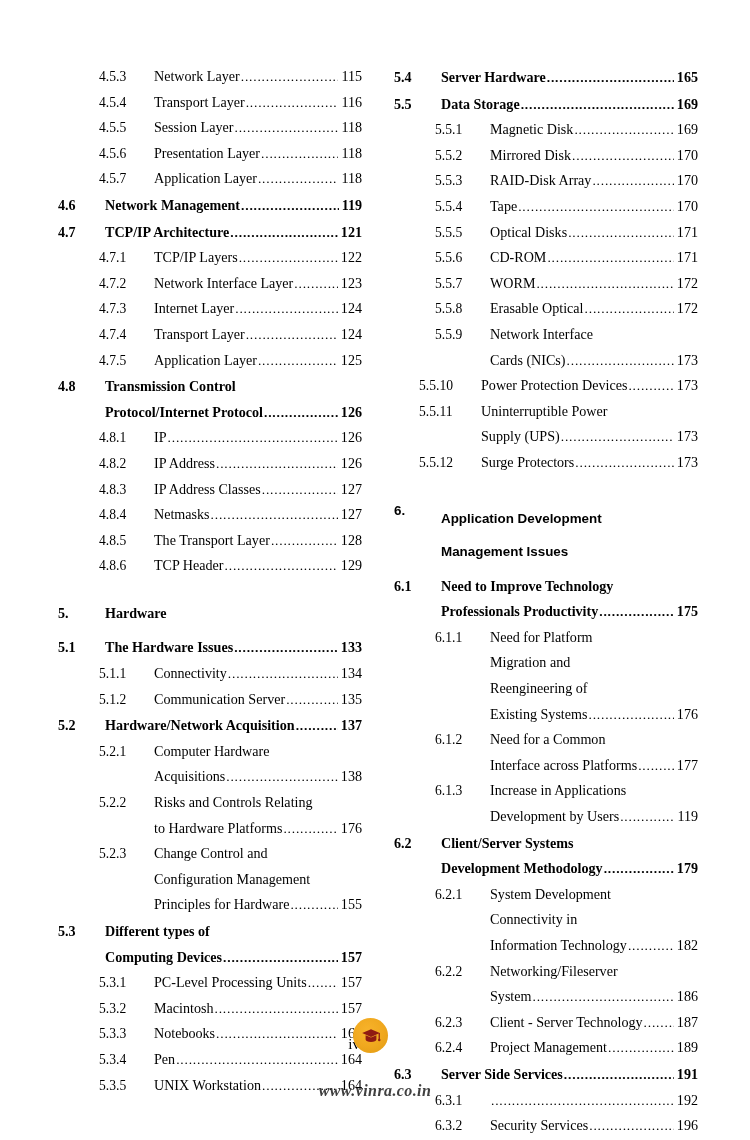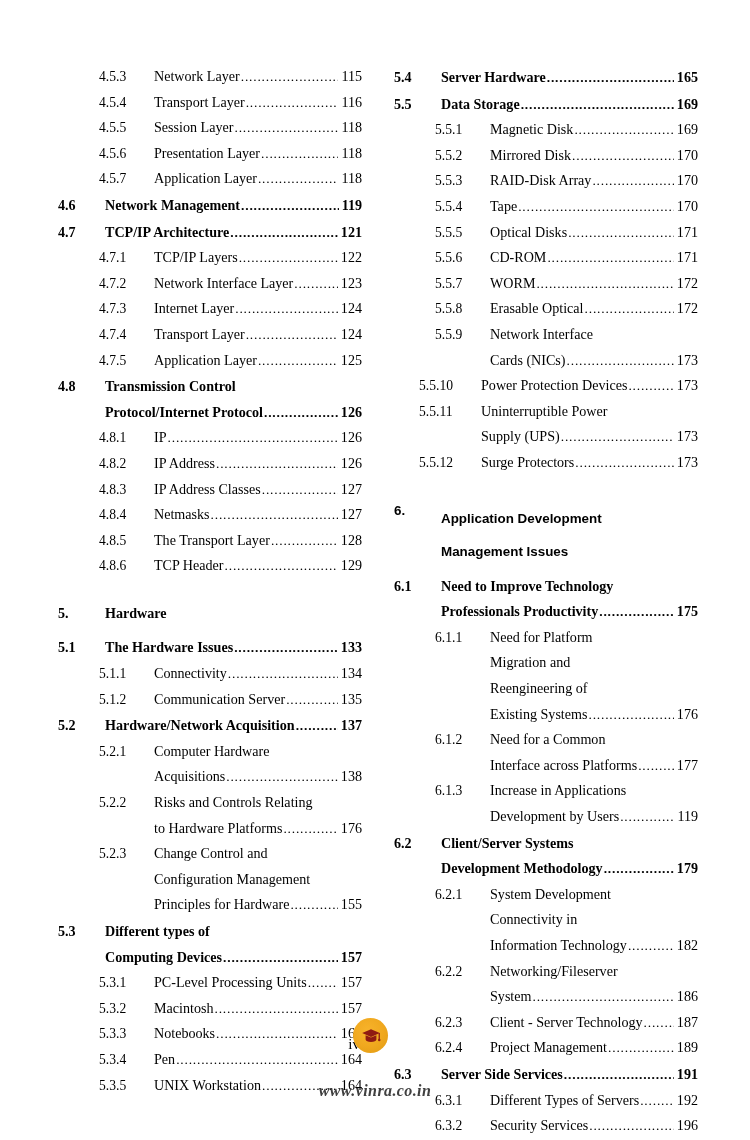--- a/index.html
+++ b/index.html
@@ -796,21 +796,20 @@
               <span class="title">Server Side Services</span>
               <span class="leader"></span>
               <span class="pg">191</span>
             </div>
           </div>
         </div>
         <div class="entry lvl2">
           <div class="num">6.3.1</div>
           <div class="body">
             <div class="line">
-              <span class="title">Different Types of Servers</span>
               <span class="leader"></span>
               <span class="pg">192</span>
             </div>
           </div>
         </div>
         <div class="entry lvl2">
           <div class="num">6.3.2</div>
           <div class="body">
             <div class="line">
               <span class="title">Security Services</span>

